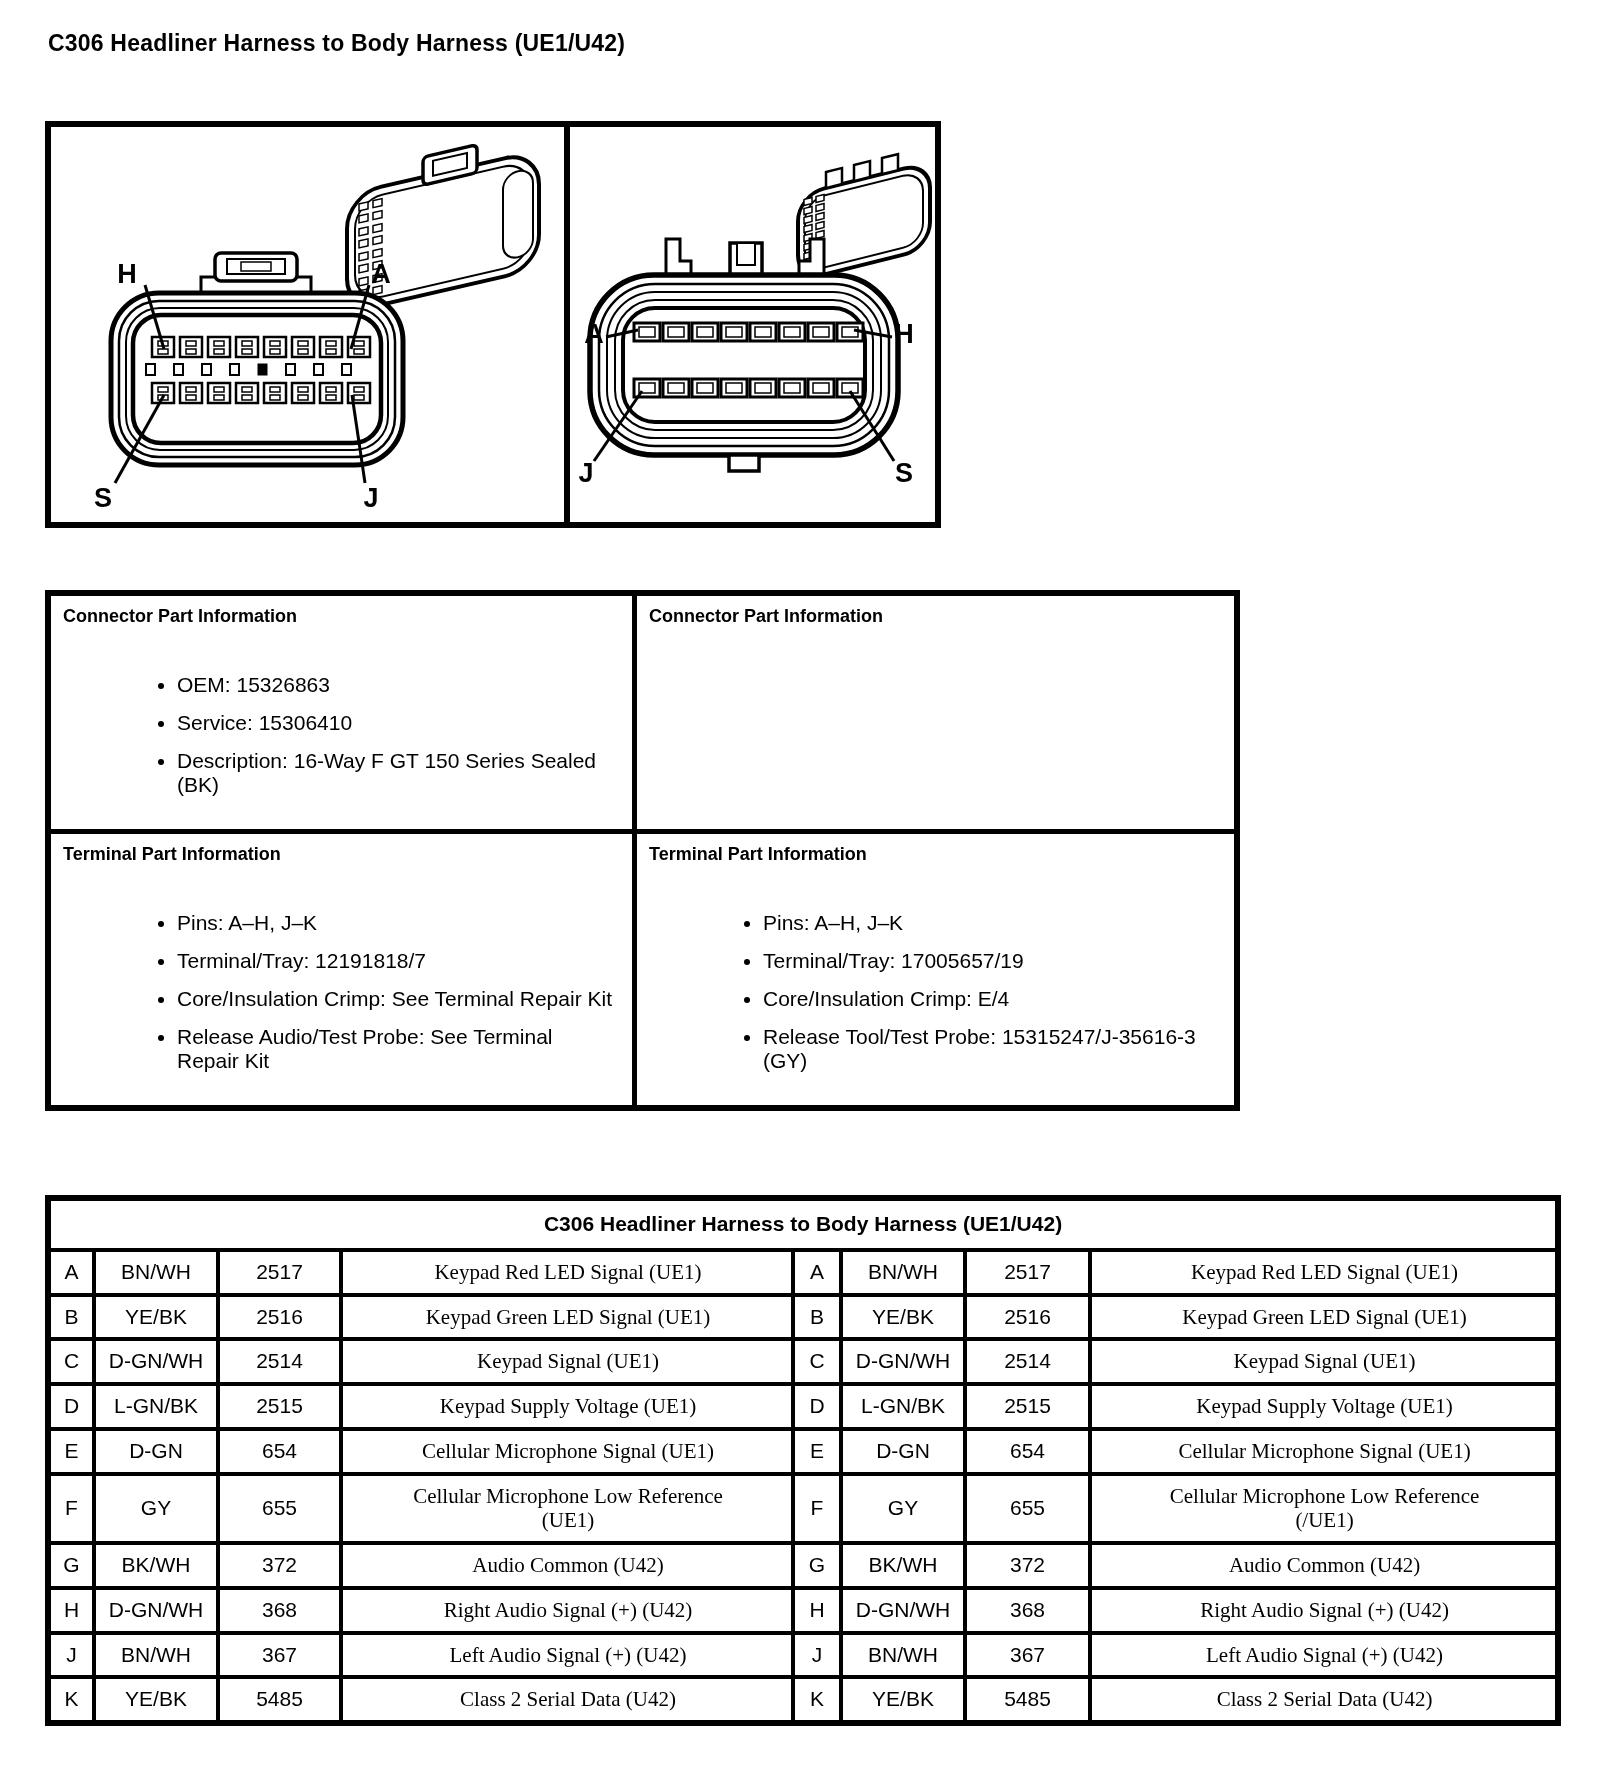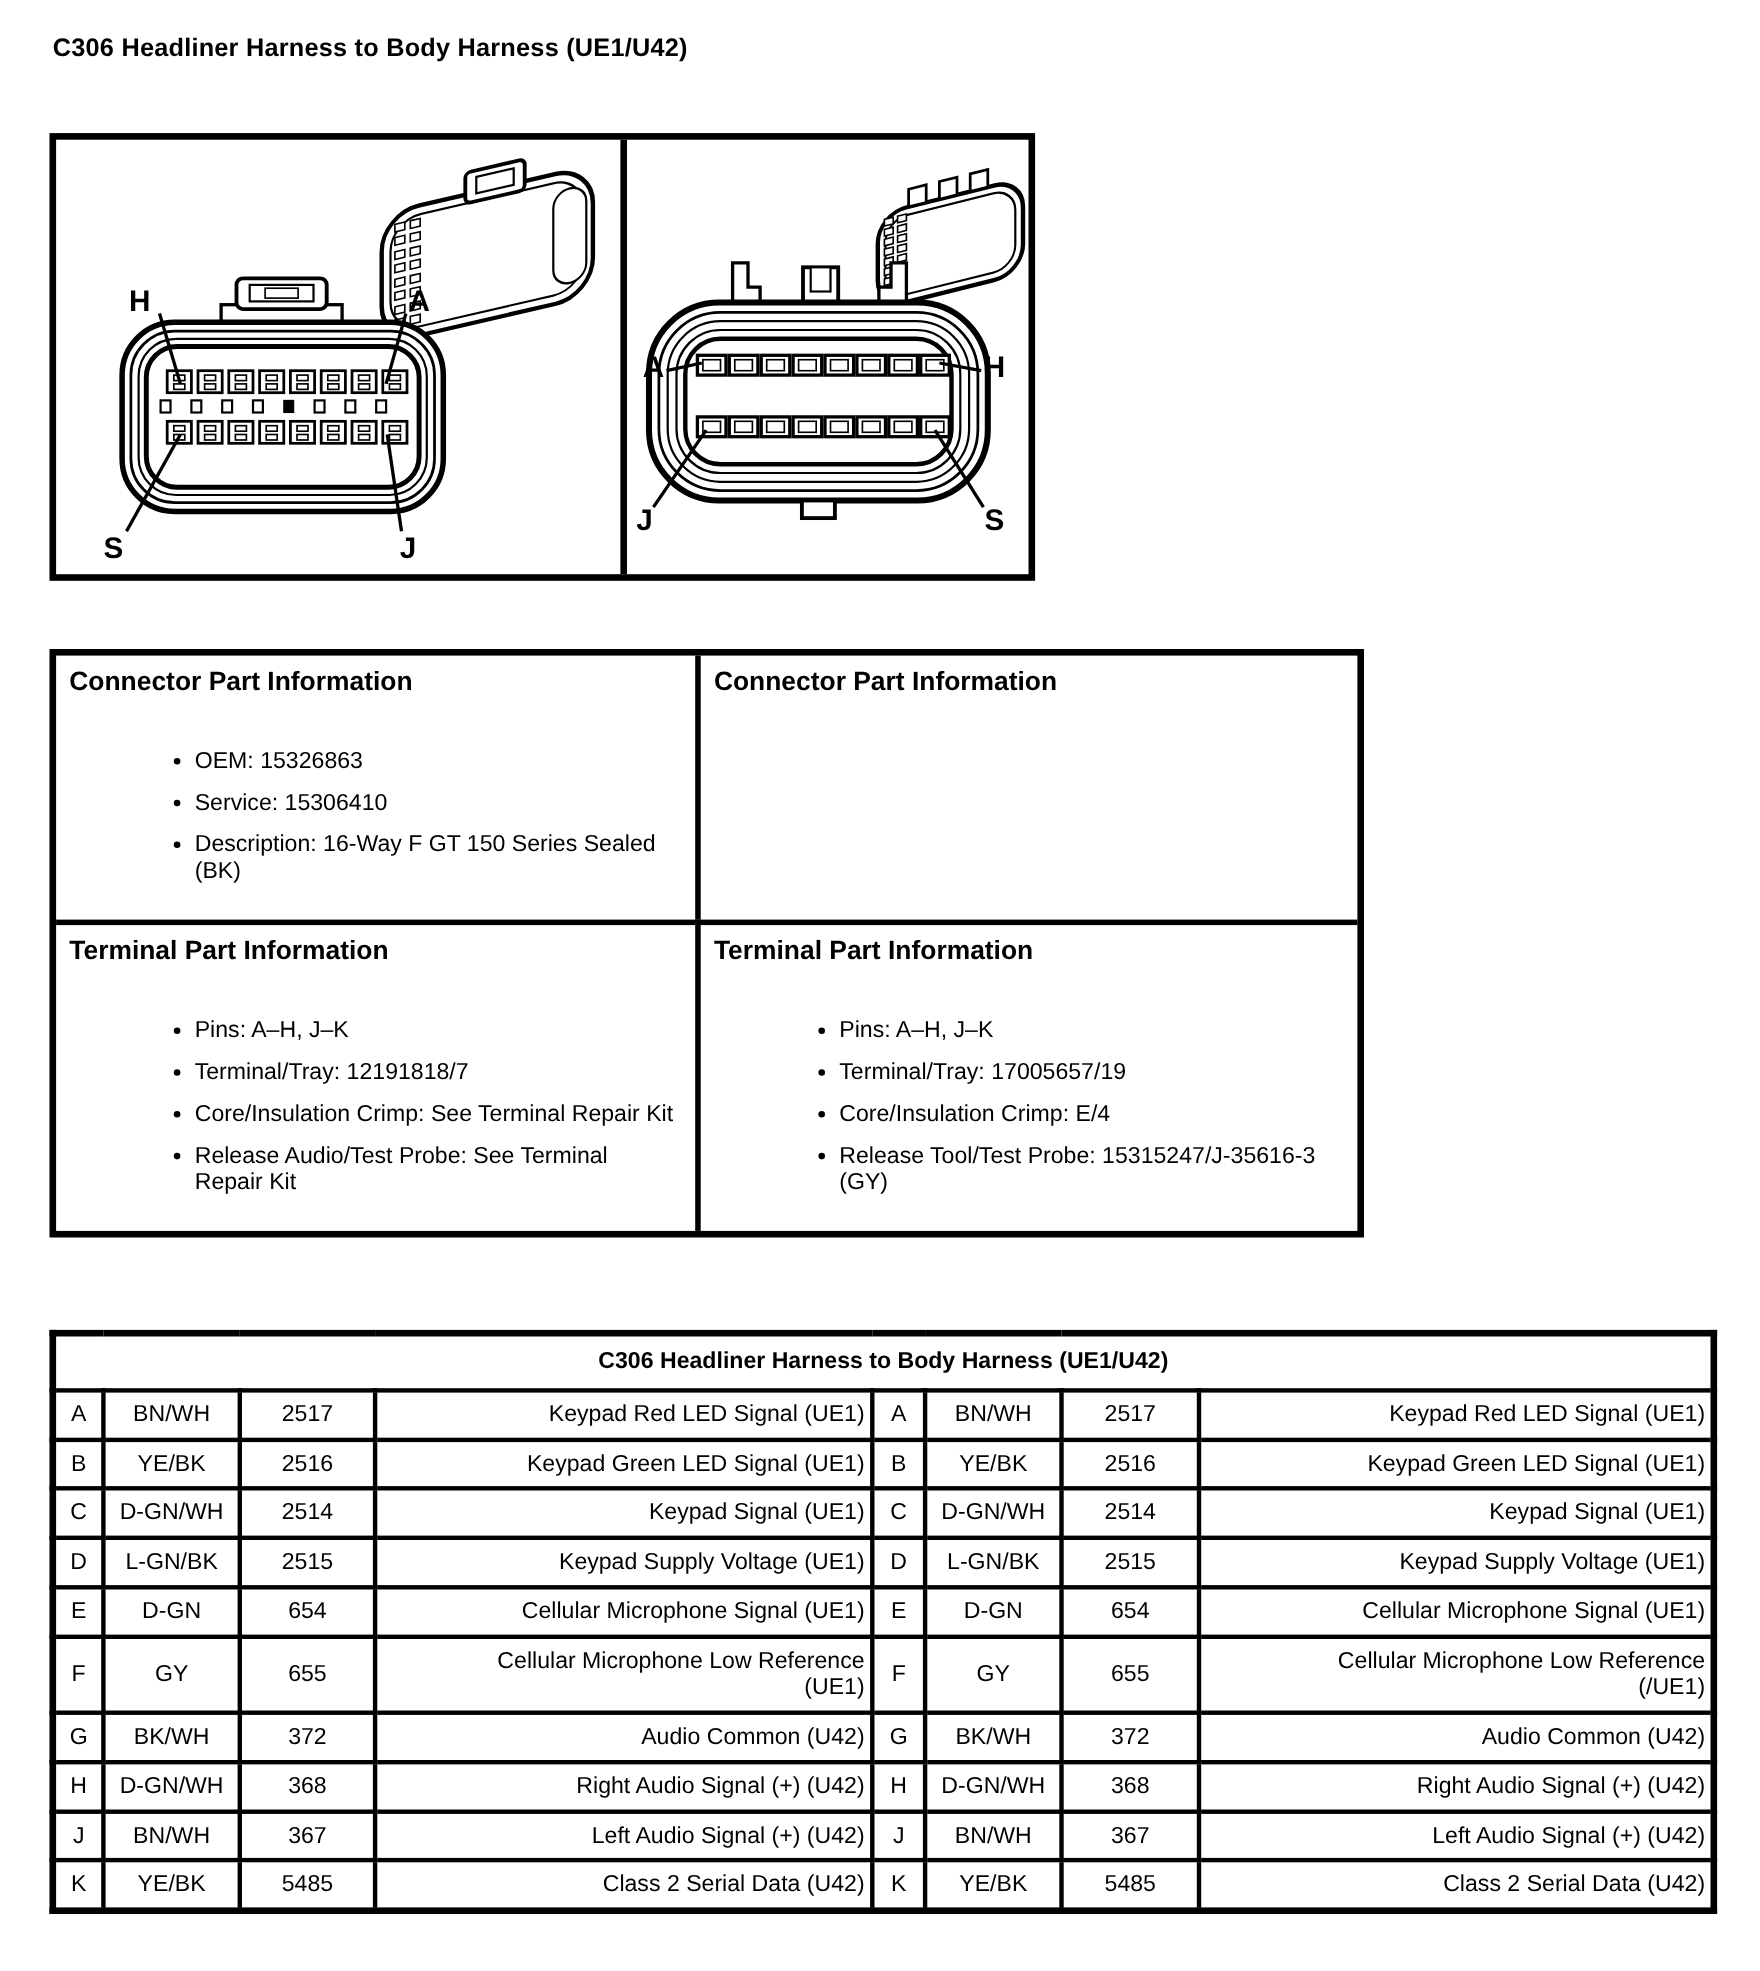--- a/index.html
+++ b/index.html
@@ -27,36 +27,36 @@
   .plbl { font:bold 27px "Liberation Sans", sans-serif; fill:#000; stroke:none; }
   
   .pi-grid {
     margin:62px 0 0 45px; width:1183px;
     border:6px solid #000; display:grid; grid-template-columns:581px 1fr;
     background:#fff;
   }
   .pi-cell { padding:10px 12px 18px 12px; }
   .pi-cell.bl { border-left:5px solid #000; }
   .pi-cell.bt { border-top:5px solid #000; }
-  .pi-title { margin:0; font-size:24px; font-weight:bold; }
+  .pi-title { margin:0; font-size:18px; font-weight:bold; }
   .pi-cell ul { margin:46px 0 0 0; padding-left:114px; }
   .pi-cell li { font-size:21px; margin-bottom:14px; }
   
   .pin-table {
     margin:84px 0 0 45px; width:1510px;
     border-collapse:collapse; border:6px solid #000; table-layout:fixed;
   }
   .pin-table td, .pin-table th {
     border:4px solid #000; font-size:21px; vertical-align:middle;
     padding:8px 5px; line-height:1.18;
   }
   .pin-table .tt { font-weight:bold; text-align:center; padding:11px 5px; }
   .pin-table th { font-weight:bold; text-align:center; white-space:pre-line; padding:7px 3px; }
   .pin-table .c { text-align:center; white-space:pre-line; }
-  .pin-table .f { text-align:right; white-space:pre-line; padding-left:7px; }
+  .pin-table .f { text-align:center; white-space:pre-line; padding-left:7px;font-family:Liberation Serif, serif; }
 </style>
 </head>
 <body>
 
 <div class="page-title">C306 Headliner Harness to Body Harness (UE1/U42)</div>
 
 <div class="figure-box">
 
   <div class="panel-left">
     <svg width="513" height="395" viewBox="0 0 513 395">

